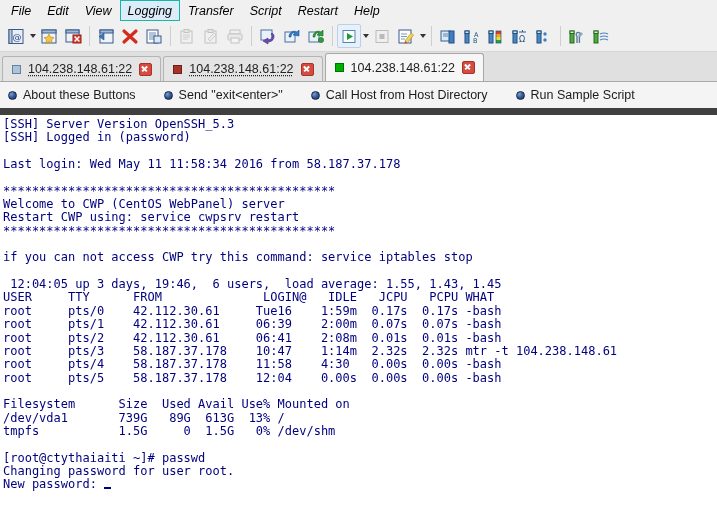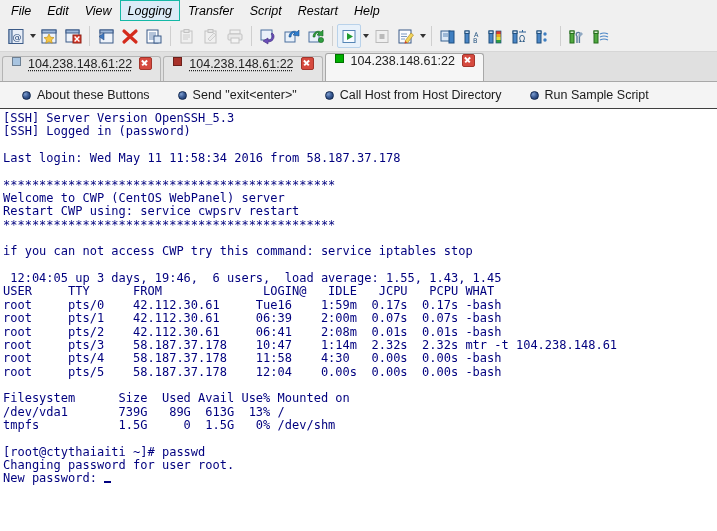--- a/index.html
+++ b/index.html
@@ -63,21 +63,21 @@
   
   .ic{width:18px;height:17px;position:relative;display:block;}
 
   
   .tabstrip{
     height:30px;background:#e0e0e0;display:flex;align-items:flex-end;
     padding-left:2px;flex:0 0 auto;border-bottom:1px solid #a8a8a8;
     box-sizing:border-box;
   }
   .tab{
-    height:25px;display:flex;gap:7px;padding:0 8px 0 9px;
+    height:25px;display:flex;align-items:center;gap:7px;padding:0 8px 0 9px;
     background:#e4e4e4;border:1px solid #b4b4b4;border-bottom:none;
     border-radius:3px 3px 0 0;margin-right:2px;box-sizing:border-box;
     font-size:12.5px;color:#222;position:relative;
   }
   .tab.active{background:#f6f6f6;height:28px;border-color:#a8a8a8;z-index:2;}
   .tab-sq{width:9px;height:9px;display:block;border:1px solid rgba(0,0,0,.35);box-sizing:border-box;}
   .tab-label{white-space:nowrap;}
   .tab:not(.active) .tab-label{text-decoration:underline;text-decoration-style:dotted;text-underline-offset:2px;}
   .tab-close{
     width:11px;height:11px;background:#d64a3f;border:1px solid #a3352c;border-radius:2px;
@@ -85,21 +85,21 @@
   }
   .tab-close:before,.tab-close:after{
     content:"";position:absolute;left:1px;top:4px;width:7px;height:1.5px;background:#fff;
   }
   .tab-close:before{transform:rotate(45deg);}
   .tab-close:after{transform:rotate(-45deg);}
 
   
   .buttonbar{
     height:26px;background:#f4f4f4;display:flex;align-items:center;
-    flex:0 0 auto;border-bottom:1px solid #404040;padding-left:22px;
+    flex:0 0 auto;border-bottom:7px solid #404040;padding-left:8px;
   }
   .bb-item{display:flex;align-items:center;gap:6px;font-size:12.5px;color:#1b1b1b;white-space:nowrap;}
   .bb-bullet{
     width:9px;height:9px;border-radius:50%;display:block;
     background:radial-gradient(circle at 32% 30%, #7f9fd0 0%, #3c5d96 45%, #132d5e 100%);
     border:1px solid #12284f;box-sizing:border-box;
   }
   .bb-gap{width:28px;}
 
   

